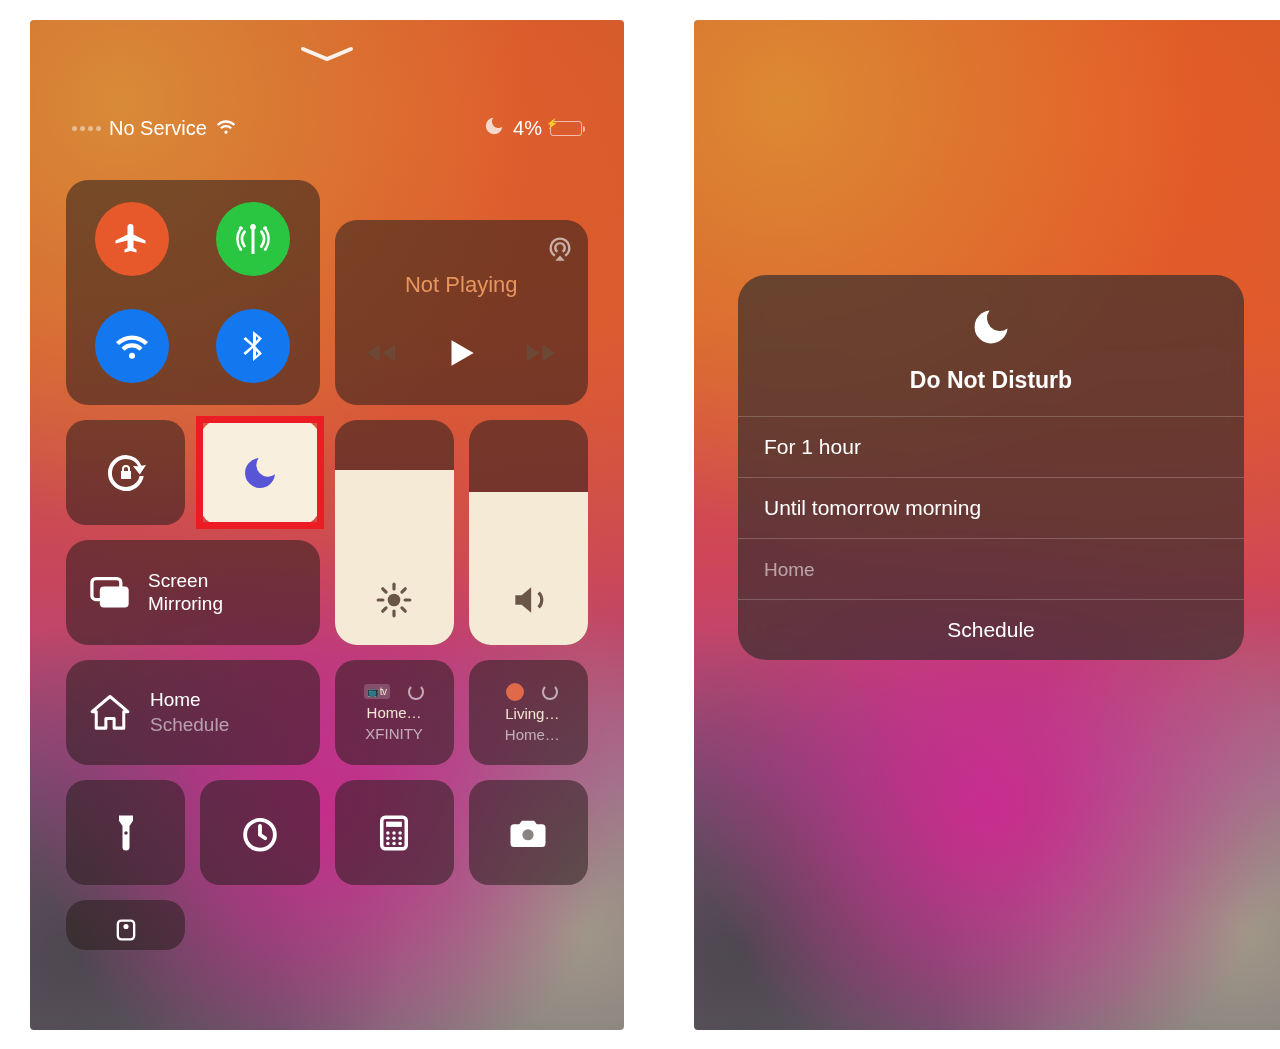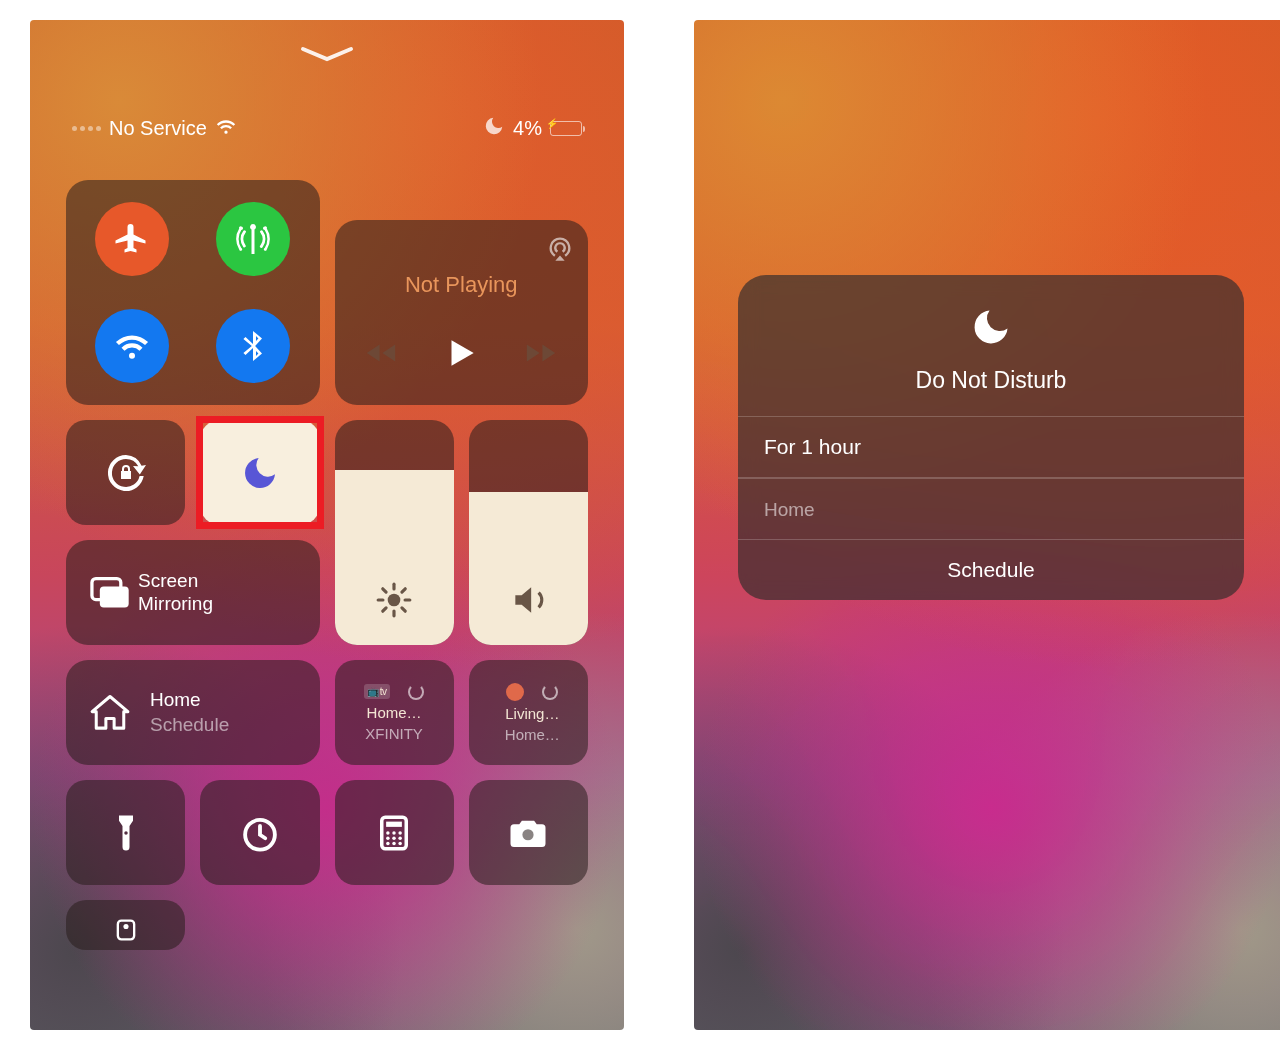--- a/index.html
+++ b/index.html
@@ -176,21 +176,21 @@
     transform:translateX(-50%);
   }
   .slider .sicon svg { width:38px; height:38px; fill:rgba(90,70,55,0.9); }
 
   
   .mirror {
     grid-column:1 / span 2;
     grid-row:4;
     justify-content:flex-start;
     padding: 0 22px;
-    gap: 8px;
+    gap: 18px;
     font-size:19px;
     line-height:1.2;
   }
   .mirror svg { width:42px; height:42px; fill:#fff; flex-shrink:0; }
 
   
   .home-fav {
     grid-column:1 / span 2;
     grid-row:5;
     justify-content:flex-start;
@@ -233,21 +233,21 @@
     left: 44px;
     right: 44px;
     background: rgba(55,45,45,0.70);
     border-radius: 28px;
     overflow:hidden;
     color:#fff;
     backdrop-filter: blur(10px);
   }
   .dnd-header { text-align:center; padding: 30px 0 22px; }
   .dnd-header svg { width:44px; height:44px; fill:#fff; }
-  .dnd-header .ttl { font-size:23px; font-weight:400; margin-top:14px; }
+  .dnd-header .ttl { font-size:23px; font-weight:700; margin-top:14px; }
   .dnd-panel .sep { height:1px; background: rgba(255,255,255,0.20); }
   .opt { padding: 18px 26px; font-size:21px; }
   .opt .sub { color: rgba(255,255,255,0.55); font-size:19px; margin-top:2px;}
   .opt.center { text-align:center; }
 </style>
 </head>
 <body>
 
 <div class="phone">
 
@@ -449,20 +449,21 @@
   <div class="dnd-panel">
     <div class="dnd-header">
       <svg viewBox="0 0 24 24">
           <path d="M21 12.8A9 9 0 1 1 11.2 3a7 7 0 0 0 9.8 9.8z"></path>
         </svg>
       <div class="ttl">Do Not Disturb</div>
     </div>
     <div class="sep"></div>
     <div class="opt">For 1 hour</div>
     <div class="sep"></div>
+    <div class="opt">Until tomorrow morning</div>
     <div class="sep"></div>
     <div class="opt">
       <div class="sub">Home</div>
     </div>
     <div class="sep"></div>
     <div class="opt center">Schedule</div>
   </div>
 </div>
 
 </body></html>

